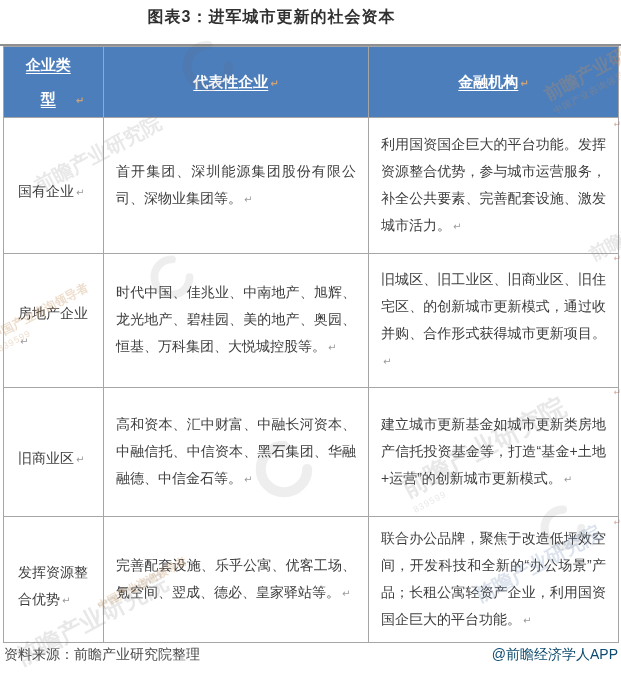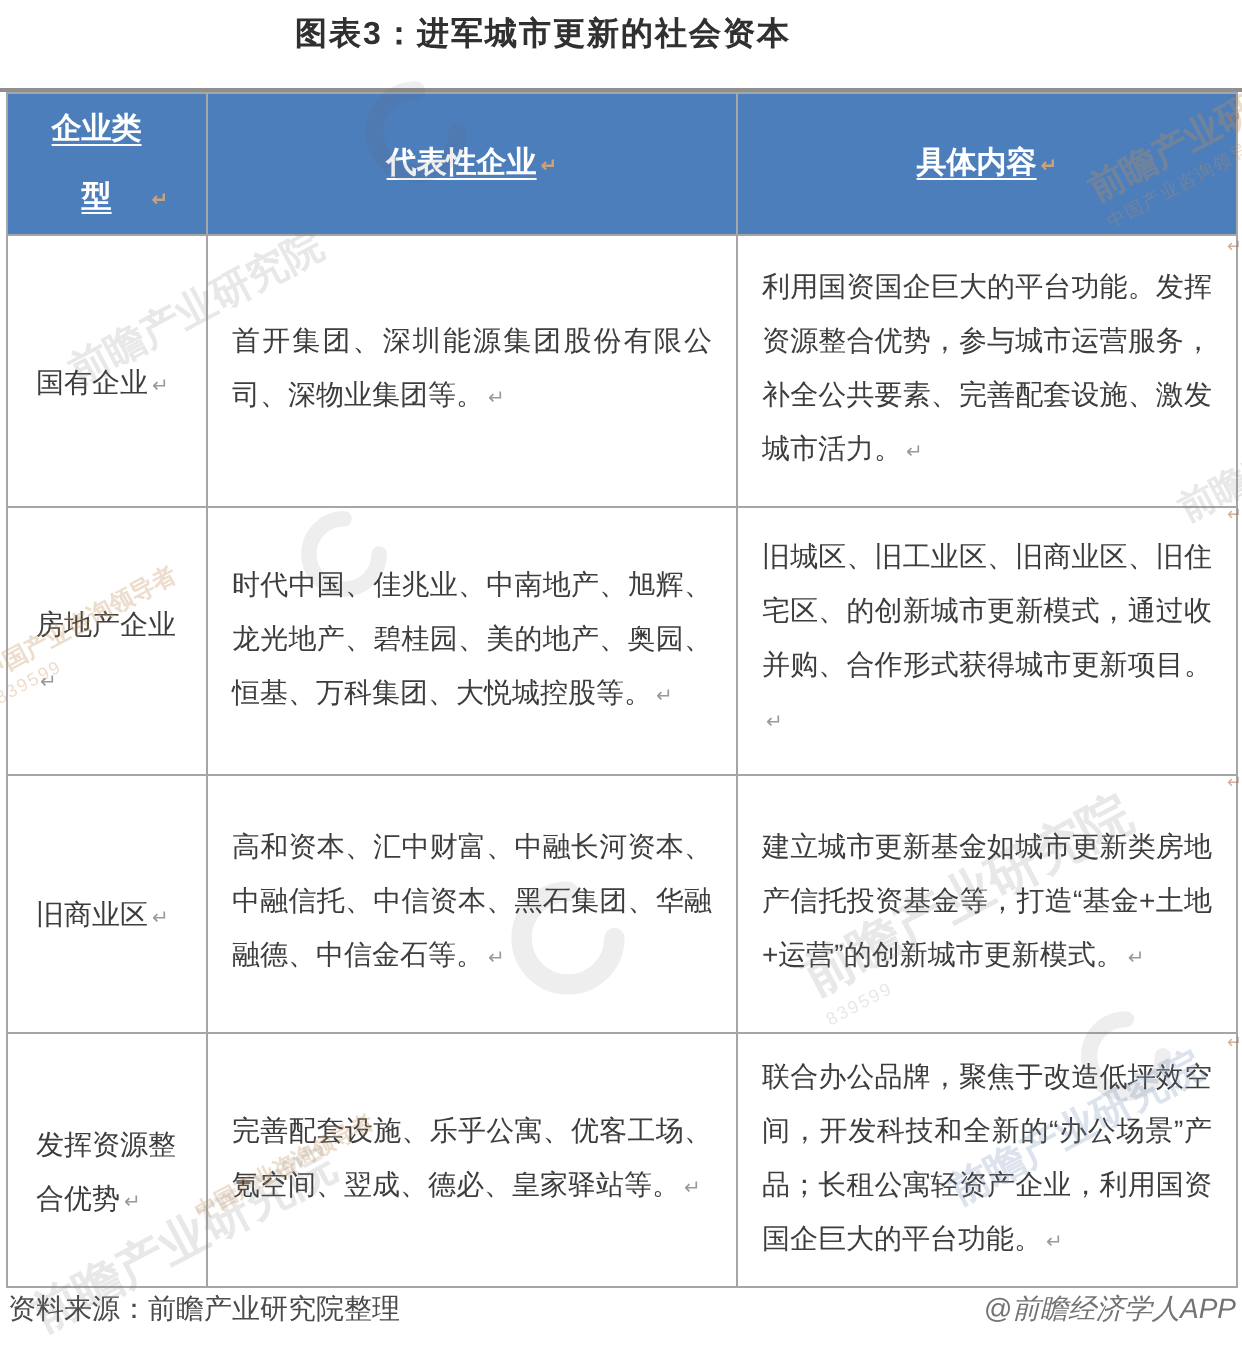--- a/index.html
+++ b/index.html
@@ -34,21 +34,21 @@
   tr.r2 td{height:129px;} tr.r3 td{height:125px;}
   .ret{
     font-family:"DejaVu Sans",sans-serif;font-size:10px;color:#9a9a9a;
     margin-left:2px;vertical-align:baseline;
   }
   .ret-hd{color:#caa27c;}
   .footer{
     position:absolute;left:4px;right:3px;top:646px;display:flex;
     justify-content:space-between;font-size:14px;color:#4a4a4a;z-index:2;
   }
-  .footer .credit{color:#737373;font-style:italic;}
+  .footer .credit{color:#0c4a6e;}
   
   .wm{position:absolute;pointer-events:none;z-index:3;white-space:nowrap;}
   .wm-text{
     font-weight:bold;transform:rotate(-28deg);transform-origin:left top;
     color:rgba(125,125,125,0.18);
   }
   .wm-text .sub{display:block;font-size:9px;font-weight:normal;letter-spacing:1px;}
   .wm-tan{color:rgba(197,144,86,0.30);}
   .wm-blue{color:rgba(120,148,186,0.26);}
   .wm-logo{color:rgba(90,90,90,0.10);}
@@ -72,21 +72,21 @@
     </colgroup>
   <thead>
     <tr>
       <th>
         <span class="hd hd-narrow">企业类型</span><span class="ret ret-hd">↵</span>
       </th>
       <th>
         <span class="hd">代表性企业</span><span class="ret ret-hd">↵</span>
       </th>
       <th>
-        <span class="hd">具体内容</span><span class="ret ret-hd">↵</span>
+        <span class="hd">金融机构</span><span class="ret ret-hd">↵</span>
       </th>
     </tr>
   </thead>
   <tbody>
     <tr class="r0">
       <td class="c-type"><span>国有企业</span><span class="ret">↵</span></td>
       <td class="c-co"><span>首开集团、深圳能源集团股份有限公司、深物业集团等。</span><span class="ret">↵</span></td>
       <td class="c-ct"><span>利用国资国企巨大的平台功能。发挥资源整合优势，参与城市运营服务，补全公共要素、完善配套设施、激发城市活力。</span><span class="ret">↵</span></td>
     </tr>
     <tr class="r1">

